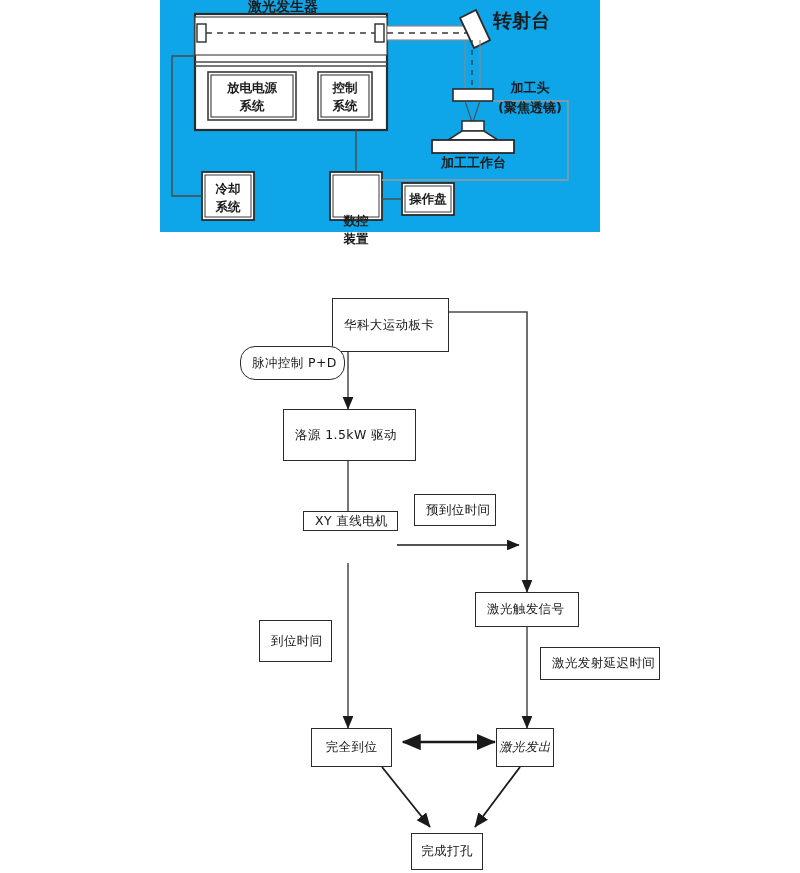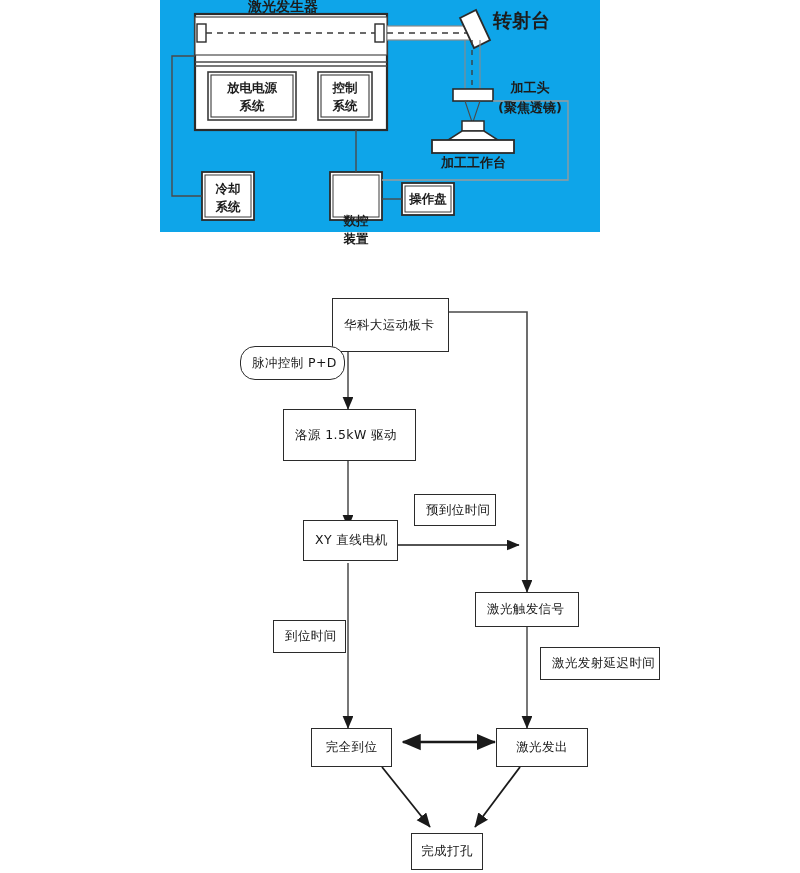--- a/index.html
+++ b/index.html
@@ -192,30 +192,30 @@
       <line x1="382" y1="505" x2="430" y2="565" stroke="#1a1a1a" stroke-width="1.8" marker-end="url(#ah)"></line>
       <line x1="520" y1="505" x2="475" y2="565" stroke="#1a1a1a" stroke-width="1.8" marker-end="url(#ah)"></line>
     </svg>
 
     <div class="fnode" style="left:288px;top:36px;width:117px;height:54px;margin-left:44px;">华科大运动板卡</div>
 
     <div class="fnode" style="left:240px;top:84px;width:105px;height:34px;border-radius:15px;">脉冲控制 P+D</div>
 
     <div class="fnode" style="left:283px;top:147px;width:133px;height:52px;">洛源 1.5kW 驱动</div>
 
-    <div class="fnode" style="left:303px;top:258px;width:95px;height:41px;">XY 直线电机</div>
+    <div class="fnode" style="left:303px;top:249px;width:95px;height:20px;">XY 直线电机</div>
 
     <div class="fnode" style="left:414px;top:232px;width:82px;height:32px;">预到位时间</div>
 
     <div class="fnode" style="left:475px;top:330px;width:104px;height:35px;">激光触发信号</div>
 
-    <div class="fnode" style="left:273px;top:358px;width:73px;height:33px;">到位时间</div>
+    <div class="fnode" style="left:259px;top:358px;width:73px;height:42px;">到位时间</div>
 
     <div class="fnode" style="left:540px;top:385px;width:120px;height:33px;">激光发射延迟时间</div>
 
     <div class="fnode center" style="left:311px;top:466px;width:81px;height:39px;">完全到位</div>
 
-    <div class="fnode center" style="left:496px;top:466px;width:92px;height:39px;">激光发出</div>
+    <div class="fnode center" style="left:496px;top:466px;width:58px;height:39px;font-style:italic;">激光发出</div>
 
     <div class="fnode center" style="left:411px;top:571px;width:72px;height:37px;">完成打孔</div>
   </div>
 
 </div>
 
 </body></html>

